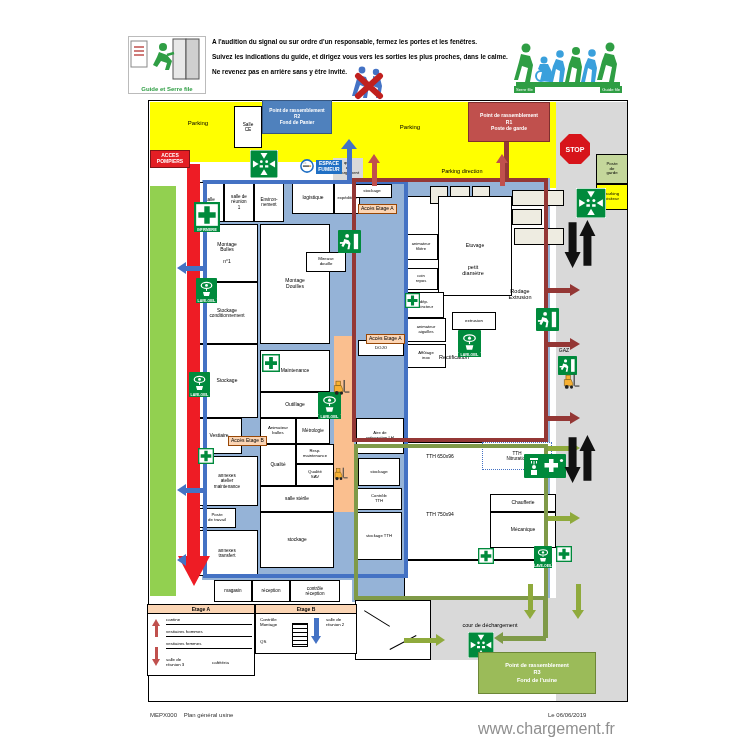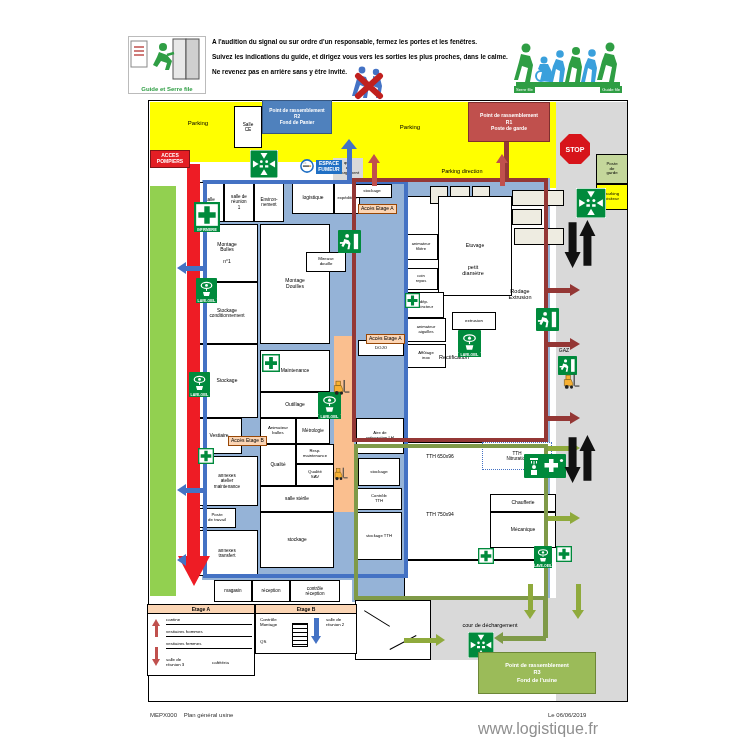--- a/index.html
+++ b/index.html
@@ -468,13 +468,13 @@
   <div class="tri" style="left:55px;top:31px;border-left:5px solid transparent;border-right:5px solid transparent;border-top:8px solid #4472c4"></div>
   <div class="lbl" style="left:70px;top:12px;width:30px">salle de
 réunion 2</div>
 </div>
 
 <div id="footer-line">
   <span>MEPX000</span>&nbsp;&nbsp;&nbsp;
   <span>Plan général usine</span>
 </div>
 <div id="footer-date">Le 06/06/2019</div>
-<div id="watermark">www.logistique.fr</div>
+<div id="watermark">www.chargement.fr</div>
 
 </body></html>

